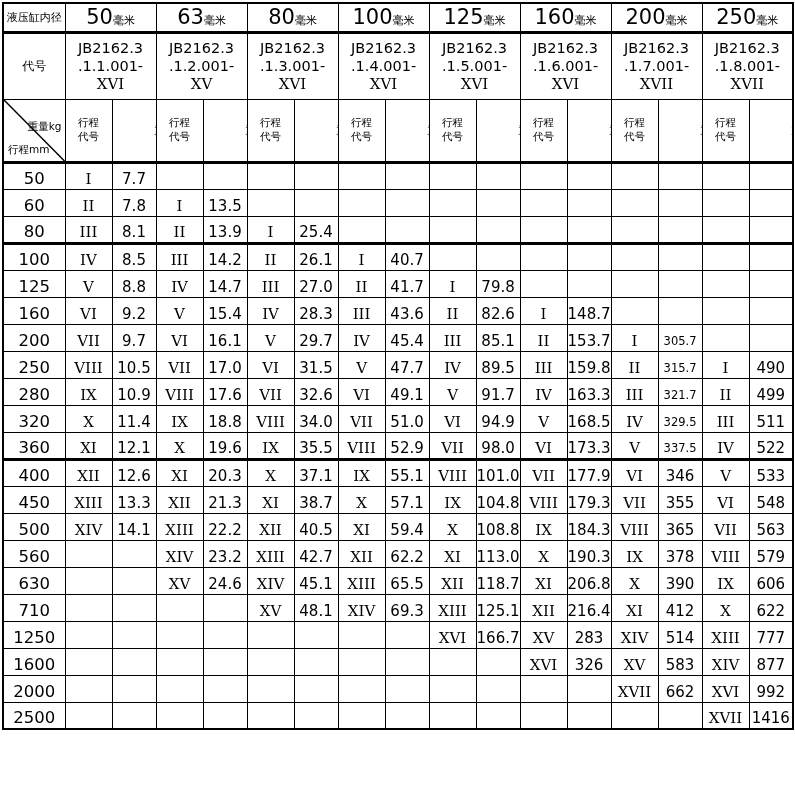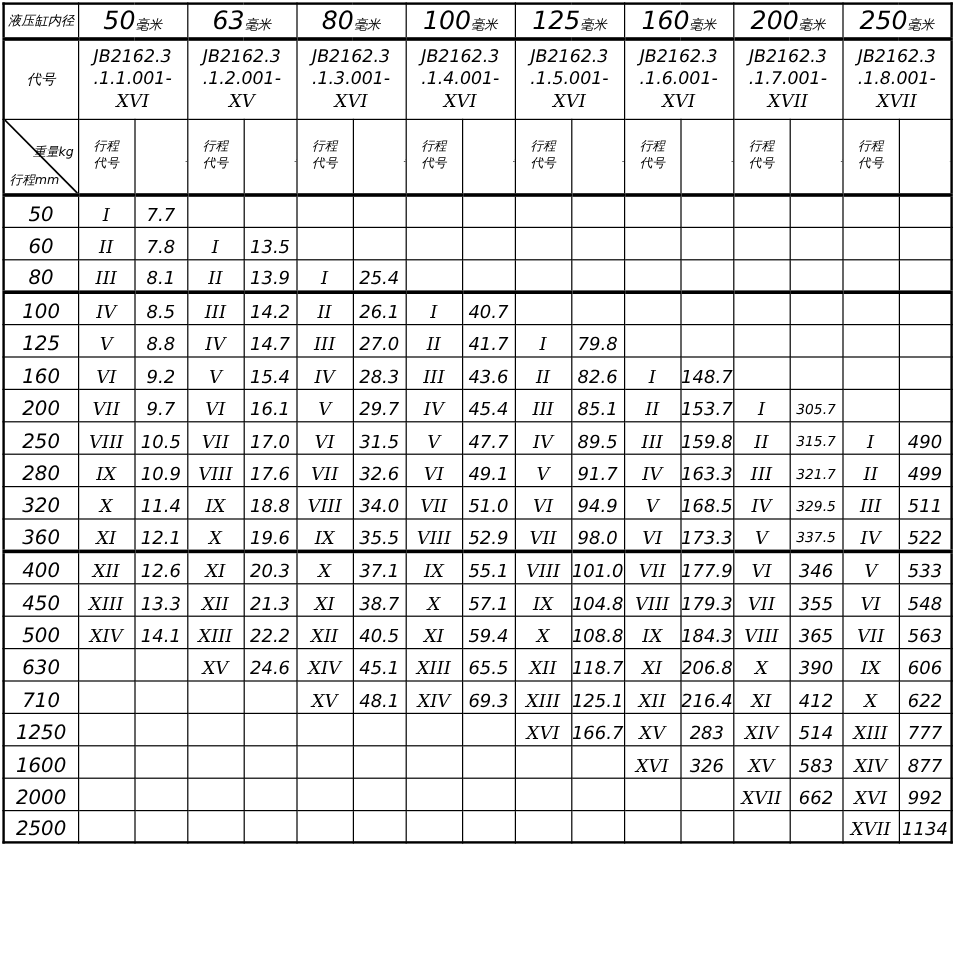--- a/index.html
+++ b/index.html
@@ -1,17 +1,17 @@
 <!DOCTYPE html>
 <html><head>
 <meta charset="utf-8">
 <style>
   html,body{margin:0;padding:0;background:#fff;}
   body{width:795px;height:812px;font-family:"DejaVu Sans",sans-serif;color:#000;}
-  .wrap{width:795px;height:724px;box-sizing:border-box;padding:2px 2px 0 2px;font-style:italic;}
+  .wrap{width:795px;height:724px;box-sizing:border-box;padding:2px 2px 0 2px;}
   table{border-collapse:collapse;table-layout:fixed;width:791px;border:2px solid #000;}
   td{border:1px solid #000;overflow:hidden;white-space:nowrap;text-align:center;padding:0;box-sizing:border-box;}
   
   tr.hdr1{height:29px;}
   tr.hdr1 td{border-bottom:3px solid #000;}
   .corner{font-size:11px;letter-spacing:0px;}
   .bore-num{font-size:21px;}
   .bore-unit{font-size:11px;}
   
   tr.hdr2{height:67px;}
@@ -426,20 +426,39 @@
           <td class="roman">X</td>
           <td class="weight">108.8</td>
           <td class="roman">IX</td>
           <td class="weight">184.3</td>
           <td class="roman">VIII</td>
           <td class="weight">365</td>
           <td class="roman">VII</td>
           <td class="weight">563</td>
         </tr>
         <tr>
+          <td class="rowlabel">560</td>
+          <td class="roman"></td>
+          <td class="weight"></td>
+          <td class="roman">XIV</td>
+          <td class="weight">23.2</td>
+          <td class="roman">XIII</td>
+          <td class="weight">42.7</td>
+          <td class="roman">XII</td>
+          <td class="weight">62.2</td>
+          <td class="roman">XI</td>
+          <td class="weight">113.0</td>
+          <td class="roman">X</td>
+          <td class="weight">190.3</td>
+          <td class="roman">IX</td>
+          <td class="weight">378</td>
+          <td class="roman">VIII</td>
+          <td class="weight">579</td>
+        </tr>
+        <tr>
           <td class="rowlabel">630</td>
           <td class="roman"></td>
           <td class="weight"></td>
           <td class="roman">XV</td>
           <td class="weight">24.6</td>
           <td class="roman">XIV</td>
           <td class="weight">45.1</td>
           <td class="roman">XIII</td>
           <td class="weight">65.5</td>
           <td class="roman">XII</td>
@@ -537,17 +556,17 @@
           <td class="weight"></td>
           <td class="roman"></td>
           <td class="weight"></td>
           <td class="roman"></td>
           <td class="weight"></td>
           <td class="roman"></td>
           <td class="weight"></td>
           <td class="roman"></td>
           <td class="weight"></td>
           <td class="roman">XVII</td>
-          <td class="weight">1134</td>
+          <td class="weight">1416</td>
         </tr>
       </tbody>
 </table>
 </div>
 
 </body></html>

